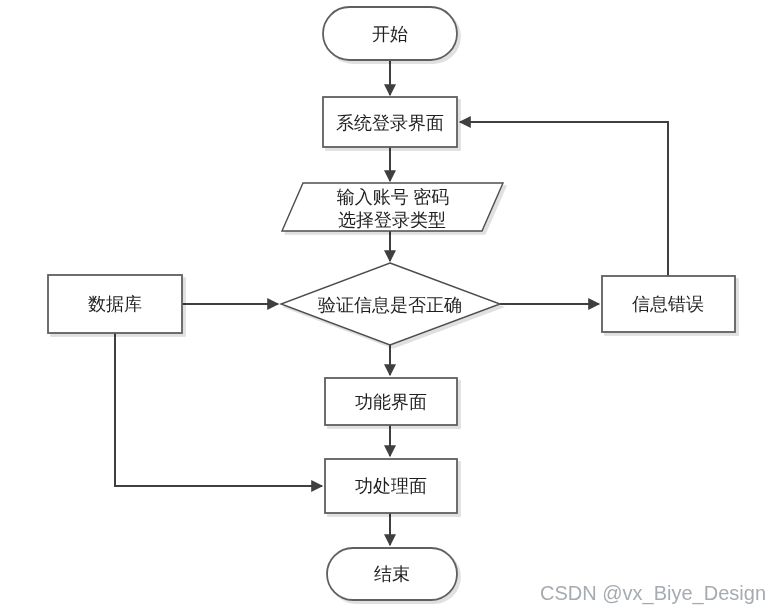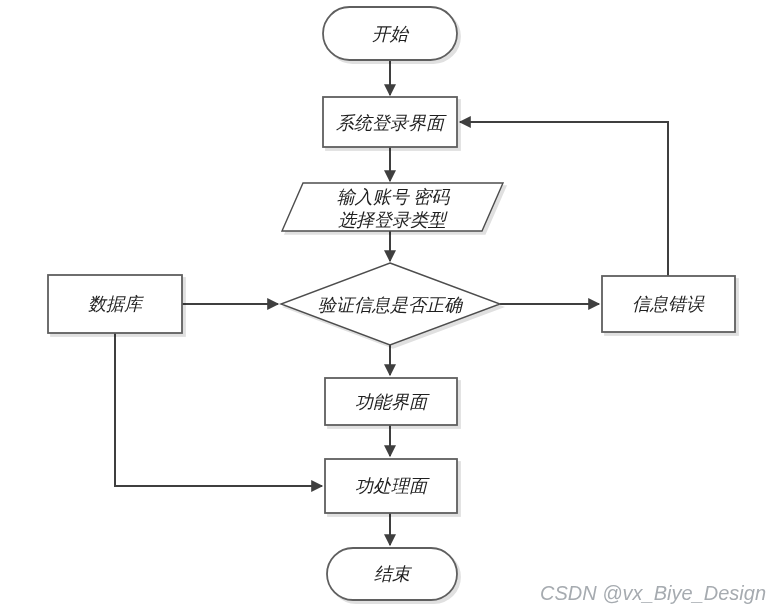--- a/index.html
+++ b/index.html
@@ -9,21 +9,20 @@
     width: 773px;
     height: 613px;
     overflow: hidden;
     font-family: "Liberation Serif", "DejaVu Serif", serif;
   }
   .canvas-wrap {
     position: relative;
     width: 773px;
     height: 613px;
     background: #ffffff;
-    font-style: italic;
   }
   svg { display: block; }
   .edge {
     fill: none;
     stroke: #3f3f3f;
     stroke-width: 2;
   }
   .node-shape {
     fill: #ffffff;
     stroke: #5f5f5f;

